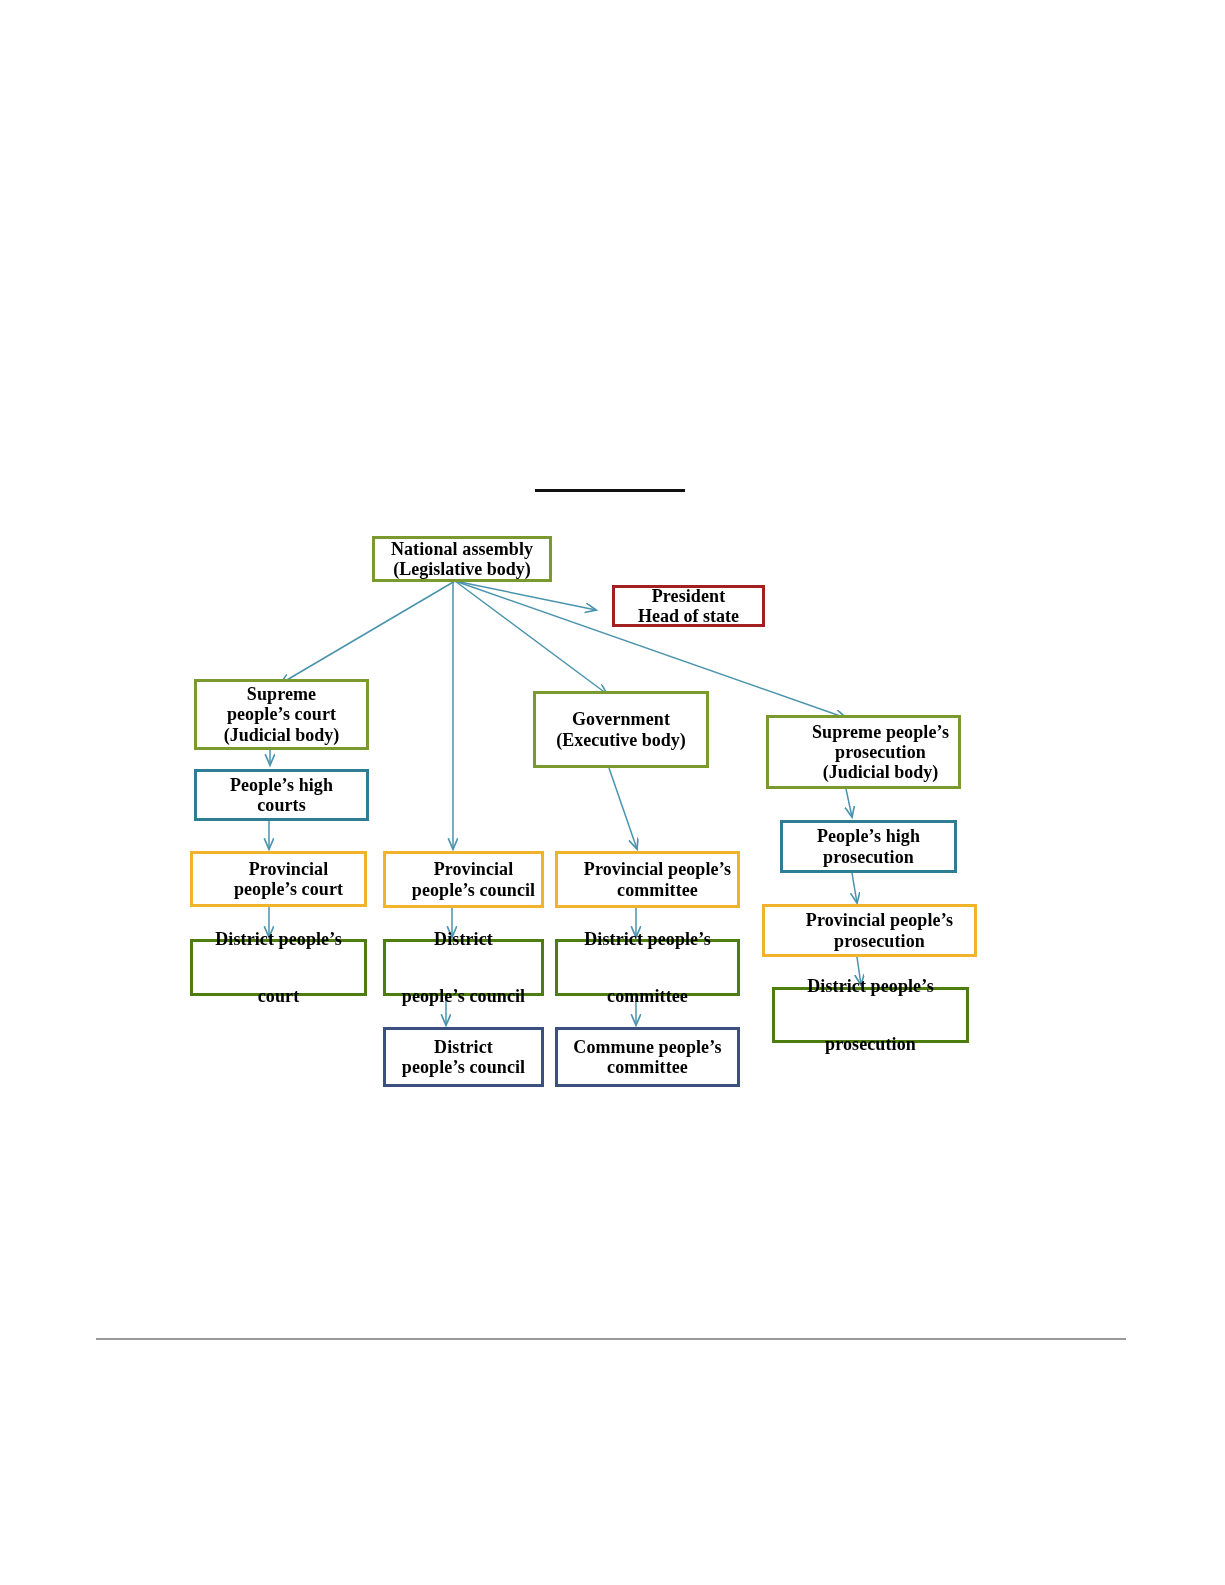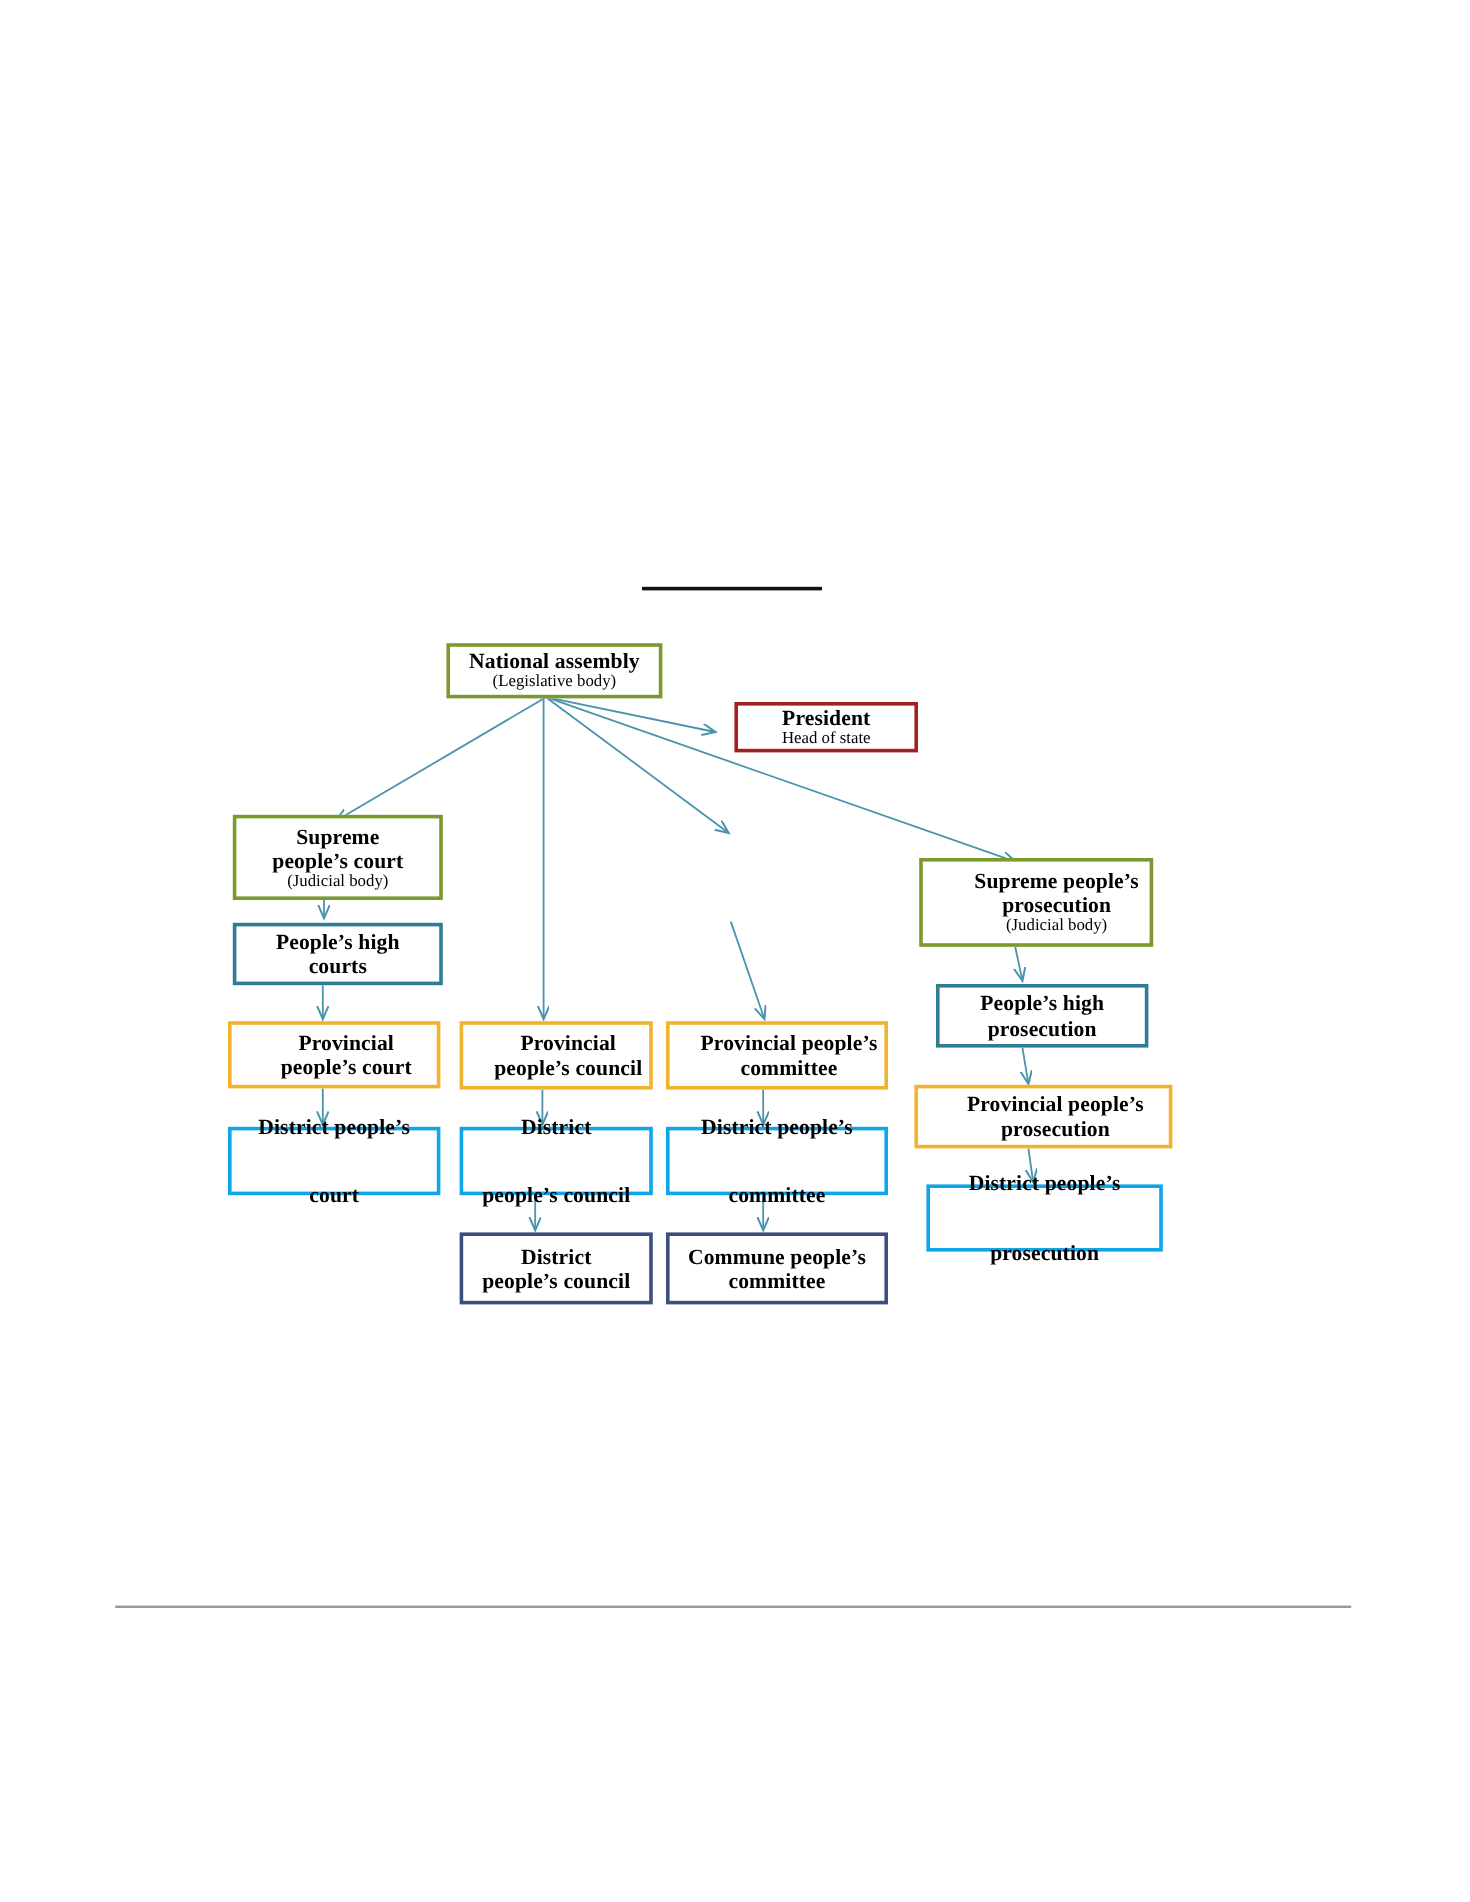--- a/index.html
+++ b/index.html
@@ -55,31 +55,31 @@
     z-index: 3;
     margin-left: 12px;
   }
   .node .t-bold {
     font-weight: bold;
     font-size: 18px;
     letter-spacing: 0.1px;
     white-space: nowrap;
   }
   .node .t-plain {
-    font-weight: normal;
-    font-size: 14px;
+    font-weight: bold;
+    font-size: 18px;
     white-space: nowrap;
   }
 
   
   .c-green  { border: 3px solid #7b9a2e; }
   .c-red    { border: 3px solid #a32020; }
   .c-teal   { border: 3px solid #2f7d93; }
   .c-amber  { border: 3px solid #f2b32c; padding-left: 24px; }
-  .c-brown  { border: 3px solid #0ea5e9; gap: 37px; }
+  .c-brown  { border: 3px solid #4d7c0f; gap: 37px; }
   .c-navy   { border: 3px solid #3c5080; }
 </style>
 </head>
 <body>
 
 <div id="page">
 
   <div class="top-rule" style="left:535px; top:489px; width:150px;"></div>
 
   <svg id="connectors" viewBox="0 0 1225 1585" xmlns="http://www.w3.org/2000/svg">
@@ -122,20 +122,24 @@
     <span class="t-bold">President</span>
     <span class="t-plain">Head of state</span>
   </div>
 
   <div class="node c-green" style="left:182px; top:679px; width:175px; height:71px;">
     <span class="t-bold">Supreme</span>
     <span class="t-bold">people’s court</span>
     <span class="t-plain">(Judicial body)</span>
   </div>
 
+  <div class="node c-green" style="left:521px; top:691px; width:176px; height:77px;">
+    <span class="t-bold">Government</span>
+    <span class="t-plain">(Executive body)</span>
+  </div>
 
   <div class="node c-green" style="left:754px; top:715px; width:195px; height:74px;padding-left:38px;">
     <span class="t-bold">Supreme people’s</span>
     <span class="t-bold">prosecution</span>
     <span class="t-plain">(Judicial body)</span>
   </div>
 
   <div class="node c-teal" style="left:182px; top:769px; width:175px; height:52px;">
     <span class="t-bold">People’s high</span>
     <span class="t-bold">courts</span>

